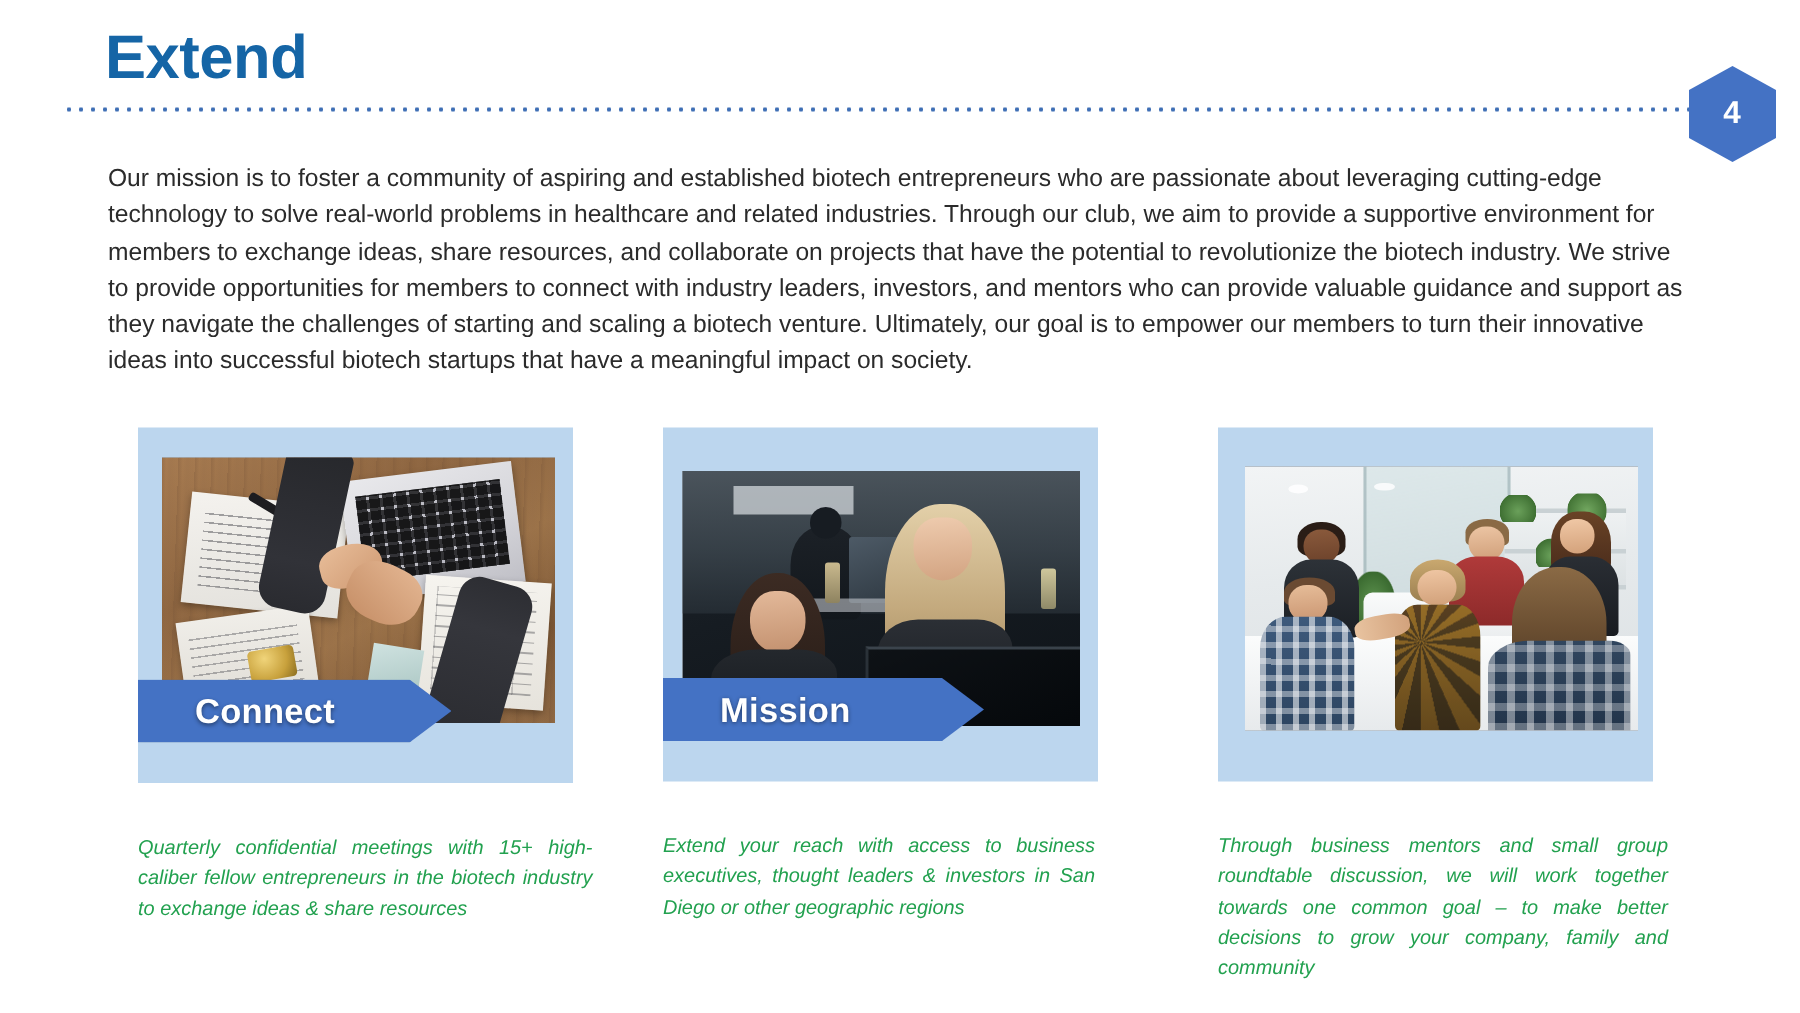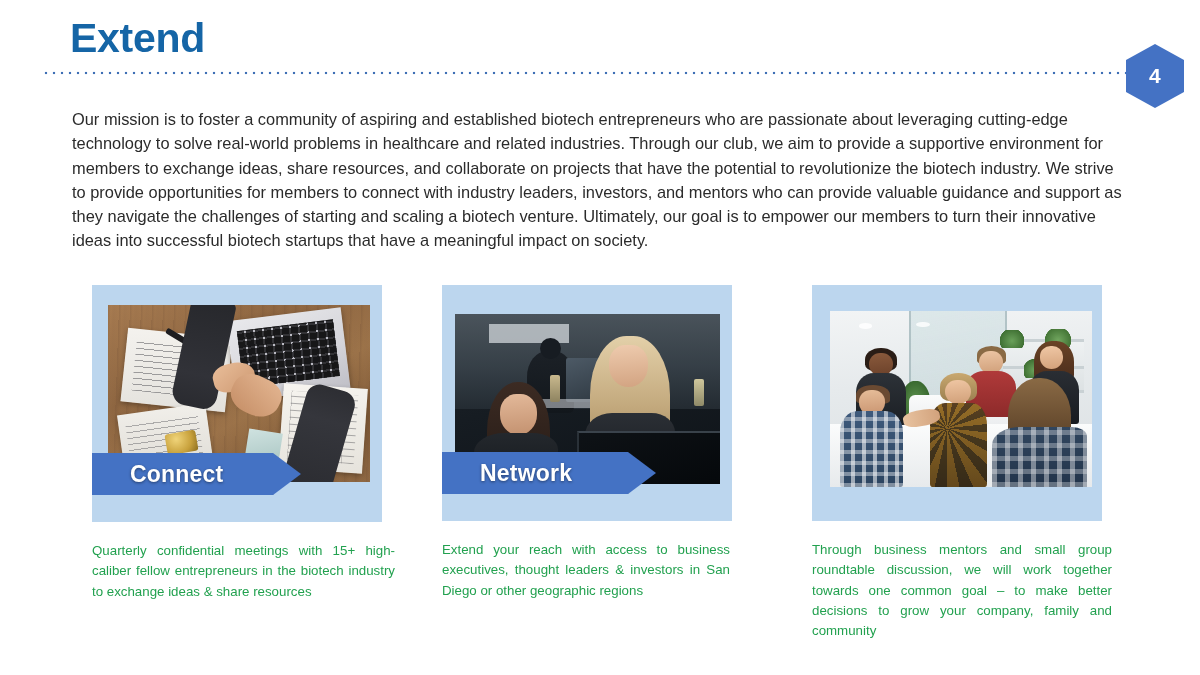--- a/index.html
+++ b/index.html
@@ -413,26 +413,27 @@
     color: #ffffff;
     font-size: 23px;
     font-weight: bold;
     letter-spacing: 0.2px;
     padding-left: 38px;
     text-shadow: 0 1px 3px rgba(0,0,0,0.45);
   }
 
   
   .card-caption {
-    margin-top: 19px;
+    margin-top: 33px;
     font-size: 13.3px;
     line-height: 20.3px;
     color: #22a14f;
     text-align: justify;
     width: 303px;
+    font-style: italic;
   }
   .card-1 .card-caption { width: 288px; }
   .card-2 .card-caption { width: 300px; }
 </style>
 </head>
 <body>
 
 <div class="slide-title">Extend</div>
 
 <div class="dotted-rule"></div>
@@ -486,21 +487,21 @@
           <div class="pn-w2-hair"></div>
           <div class="pn-w2-face"></div>
           <div class="pn-w2-body"></div>
           <div class="pn-w1-hair"></div>
           <div class="pn-w1-face"></div>
           <div class="pn-w1-body"></div>
           <div class="pn-fg-monitor"></div>
         </div>
       </div>
       <div class="card-banner">
-        <span class="card-banner-label">Network</span>
+        <span class="card-banner-label">Mission</span>
       </div>
     </div>
     <div class="card-caption">Extend your reach with access to business executives, thought leaders &amp; investors in San Diego or other geographic regions</div>
   </div>
 
   <div class="card card-2">
     <div class="card-frame">
       <div class="card-photo">
         <div class="photo-grow">
           <div class="pg-glass"></div>

